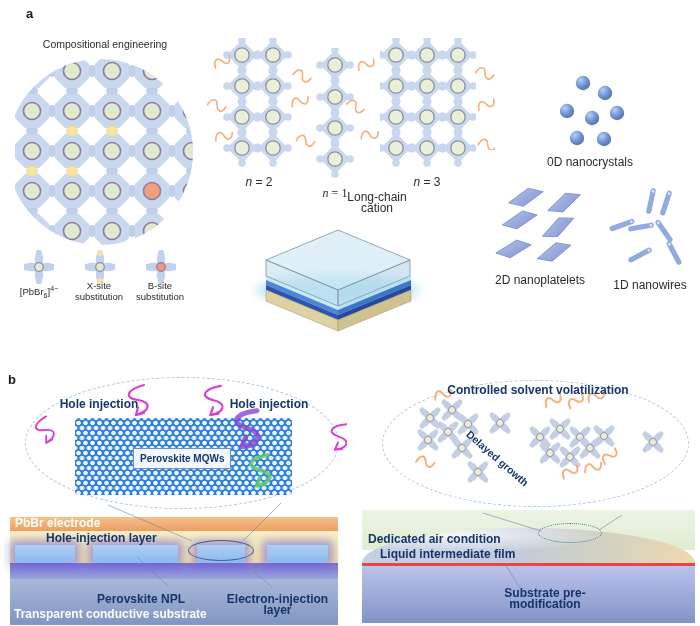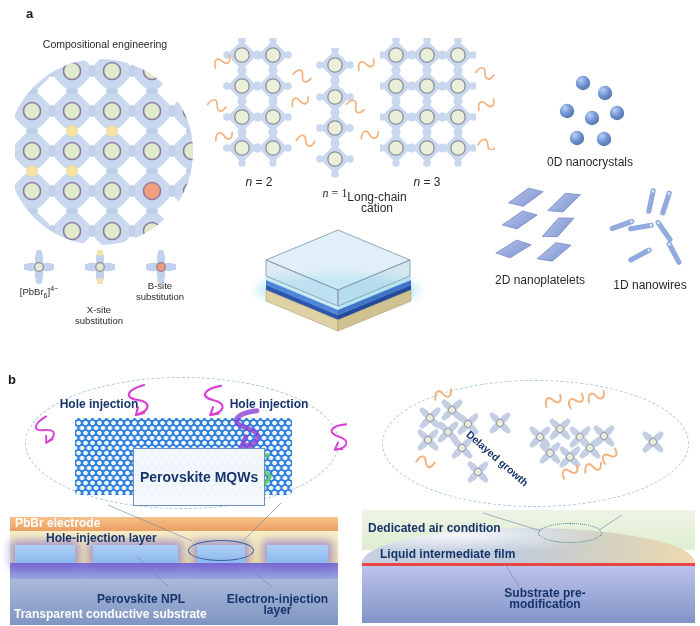--- a/index.html
+++ b/index.html
@@ -16,21 +16,21 @@
   .white-lbl{color:#fdfdfd;font-weight:bold;}
   sub{font-size:7px;} sup{font-size:7px;}
   .ell{border:1px dashed #a8c8e4;border-radius:50%;}
   .mqw-pattern{background-color:#2f80dd;
     background-image:
       radial-gradient(circle, rgba(255,255,255,.93) 1.9px, rgba(255,255,255,0) 2.6px),
       radial-gradient(circle, rgba(255,255,255,.93) 1.9px, rgba(255,255,255,0) 2.6px);
     background-size:7px 10px,7px 10px;background-position:0 0,3.5px 5px;
     border-radius:4px;}
   .mqw-box{background:rgba(246,249,252,.96);border:1.2px solid #6a8fc0;
-    padding:20px 6px;font-size:14px;}
+    padding:4px 6px;font-size:10px;}
   .npl-rect{background:linear-gradient(180deg,#aecff5,#8cb8ee);
     box-shadow:0 0 9px 5px rgba(112,92,214,.55);border-radius:1px;}
   .dome{border-radius:50% 50% 0 0 / 100% 100% 0 0;
     background:
       radial-gradient(ellipse at 28% 20%, rgba(255,255,255,.85) 0%, rgba(255,255,255,0) 45%),
       linear-gradient(100deg,#c6d0e0 0%,#c0cbdc 45%,#d3d1c2 72%,#eed9ae 100%);}
   .small-ellipse{border:1px solid #3a5fa0;border-radius:50%;}
   .dot-ellipse{border:1.6px dotted #3a7a8a;border-radius:50%;}
 </style>
 </head>
@@ -183,21 +183,21 @@
         <circle cx="-14" cy="0" r="3.2" fill="#c2d2ee"></circle>
         <circle cx="14" cy="0" r="3.2" fill="#c2d2ee"></circle>
         <circle cx="0" cy="0" r="6" fill="#c2d2ee"></circle>
         <circle cx="0" cy="0" r="4.3" fill="#ef9a7a" stroke="#9a7a9a" stroke-width="1.2"></circle>
       </g>
     </svg>
 
   <div class="abs ctr t95" style="left:4px;top:284px;width:70px;">
     <span>[PbBr</span><sub>6</sub><span>]</span><sup>4−</sup>
   </div>
-  <div class="abs ctr t95" style="left:67px;top:281px;width:64px;margin-top:24px;">X-site substitution</div>
+  <div class="abs ctr t95" style="left:67px;top:281px;width:64px;">X-site substitution</div>
   <div class="abs ctr t95" style="left:128px;top:281px;width:64px;">B-site substitution</div>
 
 
   <svg id="n2-svg" class="abs" style="left:220px;top:38px;" width="108" height="130">
       <circle cx="37.5" cy="17" r="4.5" fill="#c0d0ea"></circle>
       <circle cx="22" cy="32.5" r="4.5" fill="#c0d0ea"></circle>
       <circle cx="37.5" cy="48" r="4.5" fill="#c0d0ea"></circle>
       <circle cx="22" cy="63.5" r="4.5" fill="#c0d0ea"></circle>
       <circle cx="37.5" cy="79" r="4.5" fill="#c0d0ea"></circle>
       <circle cx="22" cy="94.5" r="4.5" fill="#c0d0ea"></circle>
@@ -537,20 +537,21 @@
     <div class="abs npl-rect" style="left:257px;top:28px;width:61px;height:18px;"></div>
     <div class="abs small-ellipse" style="left:178px;top:23px;width:64px;height:19px;"></div>
     <div class="abs t10 white-lbl" style="left:5px;top:1px;">PbBr electrode</div>
     <div class="abs t10 navy" style="left:36px;top:16px;">Hole-injection layer</div>
     <div class="abs t10 navy ctr" style="left:75px;top:77px;width:112px;">Perovskite NPL</div>
     <div class="abs t10 navy ctr" style="left:205px;top:77px;width:125px;">Electron-injection layer</div>
     <div class="abs t10 white-lbl" style="left:4px;top:92px;">Transparent conductive substrate</div>
   </div>
 
   <div class="abs ell" style="left:382px;top:380px;width:305px;height:125px;"></div>
+  <div class="abs ctr t10 navy" style="left:428px;top:385px;width:220px;z-index:4;">Controlled solvent volatilization</div>
   <div class="abs t105 navy" style="left:472px;top:428px;transform:rotate(41deg);transform-origin:0 0;z-index:4;">Delayed growth</div>
   <svg id="clusters" class="abs" style="left:382px;top:380px;z-index:3;" width="305" height="125">
       <g transform="translate(48,38) scale(0.8) rotate(45)">
         <ellipse cx="0" cy="-8" rx="4.2" ry="7.5" fill="#c4cfe4"></ellipse>
         <ellipse cx="0" cy="8" rx="4.2" ry="7.5" fill="#c4cfe4"></ellipse>
         <ellipse cx="-8" cy="0" rx="7.5" ry="4.2" fill="#c4cfe4"></ellipse>
         <ellipse cx="8" cy="0" rx="7.5" ry="4.2" fill="#c4cfe4"></ellipse>
         <circle cx="0" cy="-14" r="3.2" fill="#c4cfe4"></circle>
         <circle cx="0" cy="14" r="3.2" fill="#c4cfe4"></circle>
         <circle cx="-14" cy="0" r="3.2" fill="#c4cfe4"></circle>
@@ -747,21 +748,21 @@
       <path d="M0,7 C2,-1 7,-2 9,4 C11,10 16,11 18,3" fill="none" stroke="#f3b380" stroke-width="2" stroke-linecap="round" transform="translate(201,86) rotate(-20)"></path>
       <path d="M0,7 C2,-1 7,-2 9,4 C11,10 16,11 18,3" fill="none" stroke="#f3b380" stroke-width="2" stroke-linecap="round" transform="translate(218,79) rotate(-45)"></path>
     </svg>
 
   <div class="abs" style="left:362px;top:510px;width:333px;height:113px;">
     <div class="abs" style="left:0;top:0;width:333px;height:40px;background:linear-gradient(180deg,#edf4e5,#e0edd1);"></div>
     <div class="abs dome" style="left:0;top:18px;width:333px;height:35px;"></div>
     <div class="abs" style="left:0;top:53px;width:333px;height:3px;background:#e84545;"></div>
     <div class="abs" style="left:0;top:56px;width:333px;height:57px;background:linear-gradient(180deg,#bcc3ec,#8194c6);"></div>
     <div class="abs dot-ellipse" style="left:176px;top:13px;width:62px;height:18px;"></div>
-    <div class="abs t10 navy" style="left:6px;top:13px;">Dedicated air condition</div>
+    <div class="abs t10 navy" style="left:6px;top:24px;">Dedicated air condition</div>
     <div class="abs t10 navy" style="left:18px;top:39px;">Liquid intermediate film</div>
     <div class="abs t10 navy ctr" style="left:118px;top:78px;width:130px;">Substrate pre-modification</div>
   </div>
 
   <svg class="abs" style="left:0;top:0;z-index:7;pointer-events:none;" width="700" height="626">
     <g stroke="#6b84ab" stroke-width="0.8" opacity="0.75">
       <line x1="108" y1="505" x2="192" y2="541"></line>
       <line x1="281" y1="503" x2="243" y2="541"></line>
       <line x1="137" y1="557" x2="168" y2="586"></line>
       <line x1="253" y1="571" x2="272" y2="587"></line>

